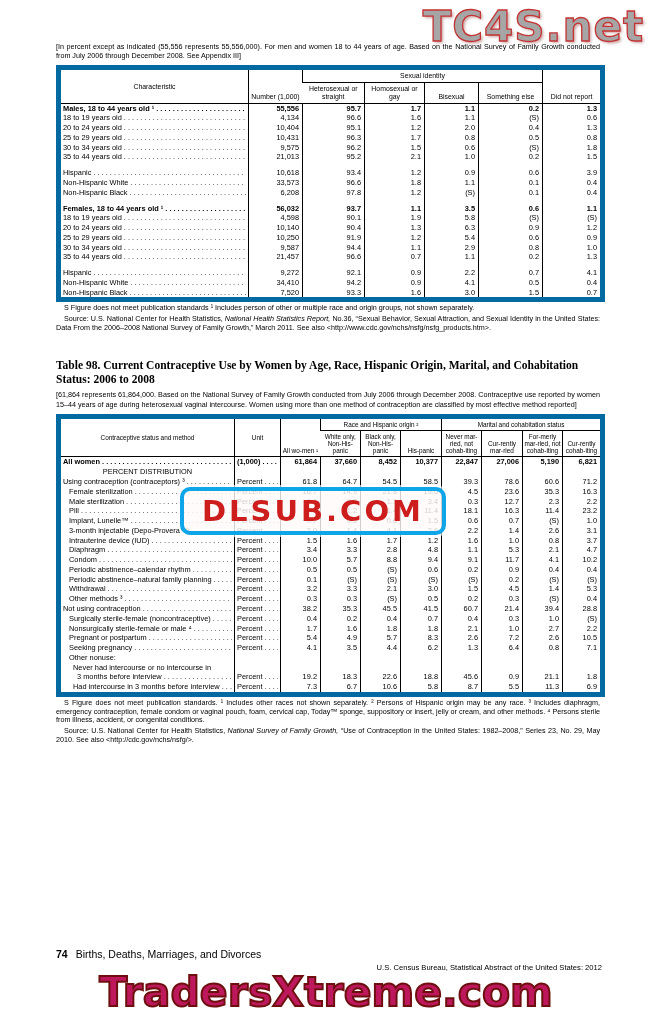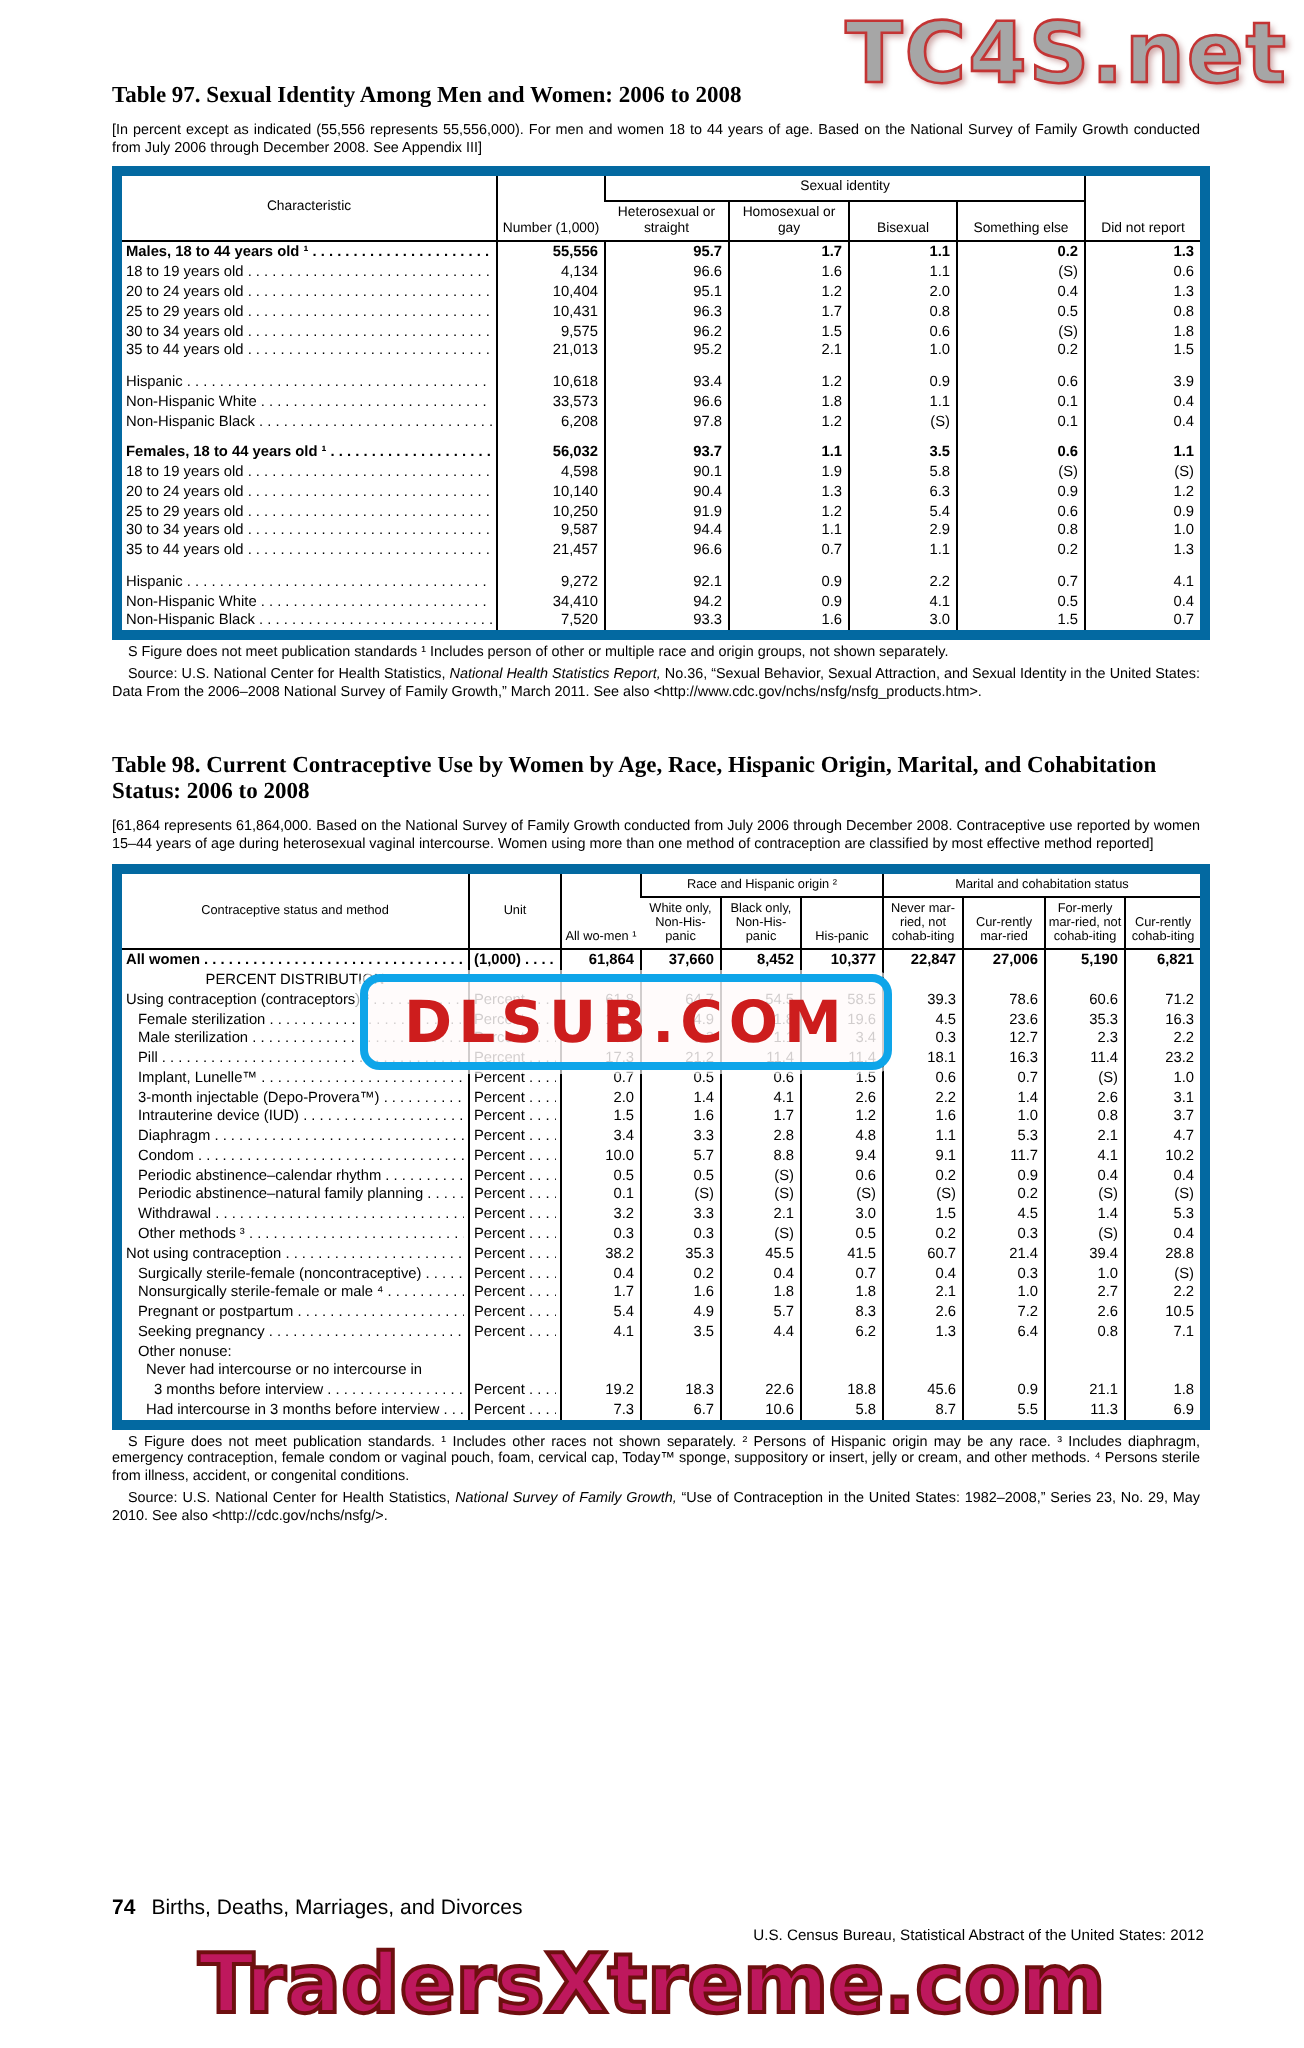--- a/index.html
+++ b/index.html
@@ -52,21 +52,20 @@
                font-size:41px; font-weight:bold; font-family:"DejaVu Sans", sans-serif;
                color:#be185d; -webkit-text-stroke:2px #6e0f0f; white-space:nowrap;
                text-shadow:0 0 5px rgba(255,255,255,0.9); }
 </style>
 </head>
 <body>
 
 <div class="page">
 
   <section>
-    <h2 class="tbl-title">Table 97. Sexual Identity Among Men and Women: 2006 to 2008</h2>
     <p class="tbl-note">[In percent except as indicated (55,556 represents 55,556,000). For men and women 18 to 44 years of age. Based on the National Survey of Family Growth conducted from July 2006 through December 2008. See Appendix III]</p>
 
     <table id="t97">
       <colgroup>
         <col style="width:190px">
           <col style="width:54px">
           <col style="width:62px">
         <col style="width:60px">
           <col style="width:54px">
           <col style="width:64px">

